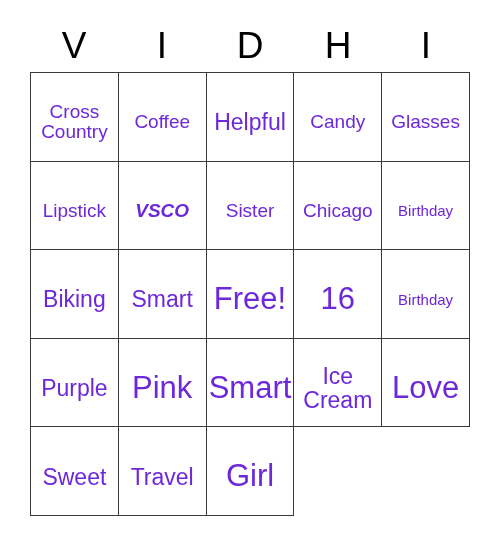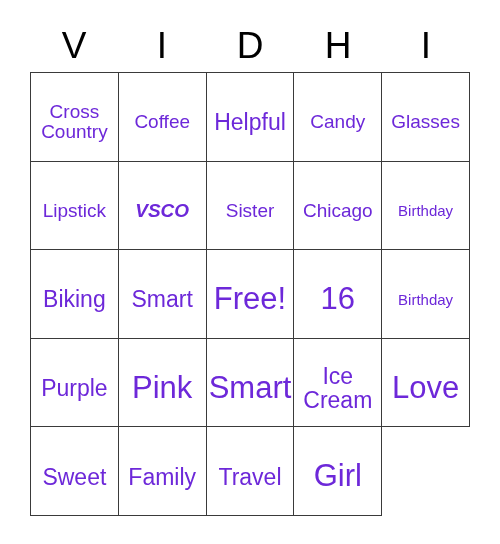--- a/index.html
+++ b/index.html
@@ -166,23 +166,20 @@
         <span class="cell-text sz-md">Ice
 Cream</span>
       </div>
       <div class="cell">
         <span class="cell-text sz-xl">Love</span>
       </div>
       <div class="cell">
         <span class="cell-text sz-md">Sweet</span>
       </div>
       <div class="cell">
-        <span class="cell-text sz-md">Family</span>
-      </div>
-      <div class="cell">
         <span class="cell-text sz-md">Travel</span>
       </div>
       <div class="cell">
         <span class="cell-text sz-xl">Girl</span>
       </div>
     </div>
 
 </div>
 
 </body></html>

